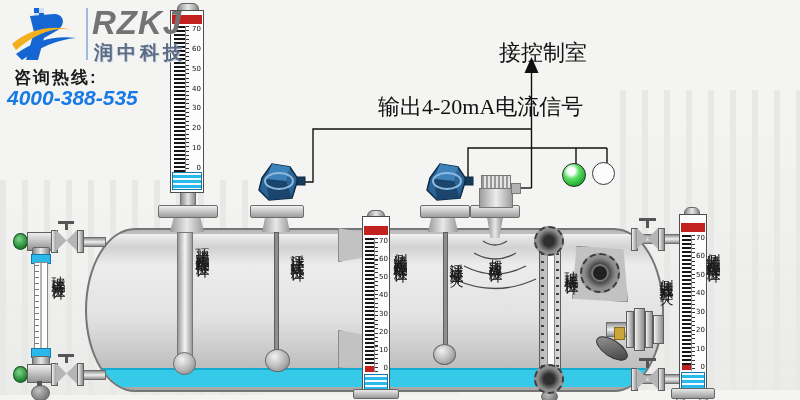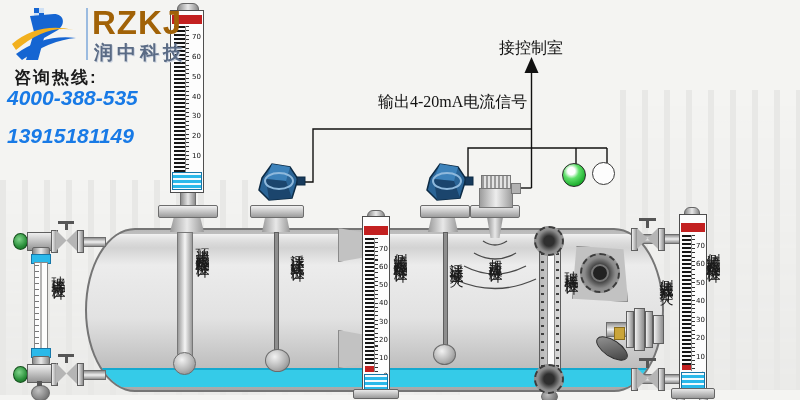--- a/index.html
+++ b/index.html
@@ -4,28 +4,28 @@
 <style>
   html,body{margin:0;padding:0;background:#e9e9e7;}
   #stage{position:relative;width:800px;height:400px;background:#f4f4f2;overflow:hidden;
          font-family:"Liberation Sans",sans-serif;}
   .abs{position:absolute;}
   
   .wm{position:absolute;opacity:.07;background:
       repeating-linear-gradient(90deg,#555 0 6px,transparent 6px 22px),
       linear-gradient(180deg,transparent,#777);}
   
-  .rzkj{font-weight:bold;font-size:33px;color:#a16207;letter-spacing:1px;}
+  .rzkj{font-weight:bold;font-style:italic;font-size:33px;color:#737373;letter-spacing:1px;}
   .cnlogo{font-weight:bold;font-size:19px;color:#5a6b85;letter-spacing:4px;
           text-shadow:1px 1px 0 #cdd4e0;}
   .hotline{font-weight:bold;font-size:17px;color:#1b1b1b;letter-spacing:2px;}
   .phone{font-weight:bold;font-style:italic;font-size:21px;color:#187ae6;line-height:19.5px;
          letter-spacing:0px;white-space:nowrap;}
   
-  .anno{font-family:"Liberation Serif",serif;font-size:16px;color:#111;white-space:nowrap;}
+  .anno{font-family:"Liberation Serif",serif;font-size:22px;color:#111;white-space:nowrap;}
   
   .vlabel{position:absolute;writing-mode:vertical-rl;text-orientation:upright;
           font-family:"Liberation Serif",serif;font-size:14px;color:#1a1a1a;
           letter-spacing:2px;z-index:7;}
   
   #tank{position:absolute;left:85px;top:228px;width:575px;height:160px;
         border:2px solid #757575;border-radius:50px/82px;overflow:hidden;z-index:1;
         background:linear-gradient(180deg,#b9b9b9 0,#ececec 22%,#e2e2e2 55%,#bfbfbf 85%,#a8a8a8 100%);}
   #water{position:absolute;left:0;right:0;bottom:3px;height:17px;background:#35cbe8;
          border-top:2px solid #14a9cf;}
@@ -47,21 +47,21 @@
           background:radial-gradient(circle at 40% 35%,#7fd48a,#2a8f3a 60%,#185c22);}
   
   .mg-col{position:absolute;background:#fdfdfd;border:1px solid #4e4e4e;z-index:5;}
   .mg-cap{position:absolute;background:linear-gradient(90deg,#8a8a8a,#e8e8e8,#8a8a8a);
           border:1px solid #666;border-radius:6px 6px 0 0;z-index:5;}
   .mg-red{position:absolute;left:1px;right:1px;background:#c32020;z-index:6;}
   .mg-stripes{position:absolute;background:repeating-linear-gradient(180deg,#161616 0 2px,#fafafa 2px 4px);
           border-right:1px solid #888;z-index:6;}
   .mg-ticks{position:absolute;width:3px;background:repeating-linear-gradient(180deg,#333 0 1px,transparent 1px 4.3px);z-index:6;}
   .mg-nums{position:absolute;display:flex;flex-direction:column;justify-content:space-between;
-          align-items:flex-end;z-index:6;margin-top:8px;}
+          align-items:flex-end;z-index:6;}
   .mg-nums span{font-size:7px;line-height:7px;color:#111;font-family:"DejaVu Sans",sans-serif;}
   .mg-float{position:absolute;background:#2ab9ea;border:1px solid #1777a8;z-index:6;
           background-image:repeating-linear-gradient(180deg,rgba(255,255,255,.95) 0 2px,transparent 2px 5px);}
   .mg-base{position:absolute;background:linear-gradient(180deg,#e9e9e9,#9a9a9a);
           border:1px solid #666;border-radius:2px;z-index:5;}
   .bracket{position:absolute;background:#c2c2c2;border:1px solid #8a8a8a;z-index:2;
           clip-path:polygon(0 0,100% 14%,100% 86%,0 100%);}
   
   .probe{position:absolute;background:linear-gradient(90deg,#9a9a9a,#f5f5f5,#9a9a9a);
          border:1px solid #777;z-index:2;}
@@ -94,21 +94,20 @@
       <path d="M22,10 L46,8 C56,8 58,18 50,24 L36,32 L30,54 L18,54 L26,26 Z" fill="#1565d2"></path>
       <path d="M4,38 Q30,16 66,24 Q38,18 8,44 Z" fill="#f2b01e"></path>
       <path d="M8,48 Q36,28 68,32 Q42,34 14,54 Z" fill="#1565d2"></path>
     </svg>
   </div>
   <div class="abs" style="left:86px;top:8px;width:2px;height:52px;background:#9bbbe0;z-index:8;"></div>
   <div class="abs rzkj" style="left:92px;top:4px;z-index:8;">RZKJ</div>
   <div class="abs hotline" style="left:14px;top:66px;z-index:8;">咨询热线:</div>
   <div class="abs cnlogo" style="left:94px;top:40px;z-index:8;">润中科技</div>
   <div class="abs phone" style="left:7px;top:88px;z-index:8;">4000-388-535</div>
-  <div class="abs phone" style="left:7px;top:126px;z-index:8;">13915181149</div>
 
   <div class="abs anno" style="left:499px;top:38px;z-index:8;">接控制室</div>
   <div class="abs anno" style="left:378px;top:92px;z-index:8;">输出4-20mA电流信号</div>
 
   <svg id="lines" width="800" height="400">
     <g stroke="#111" stroke-width="1.4" fill="none">
       <path d="M300,182 H313 V129 H531.5"></path>
       <path d="M531.5,188 H514"></path>
       <path d="M531.5,188 V68"></path>
       <path d="M468,180 V148 H607"></path>

